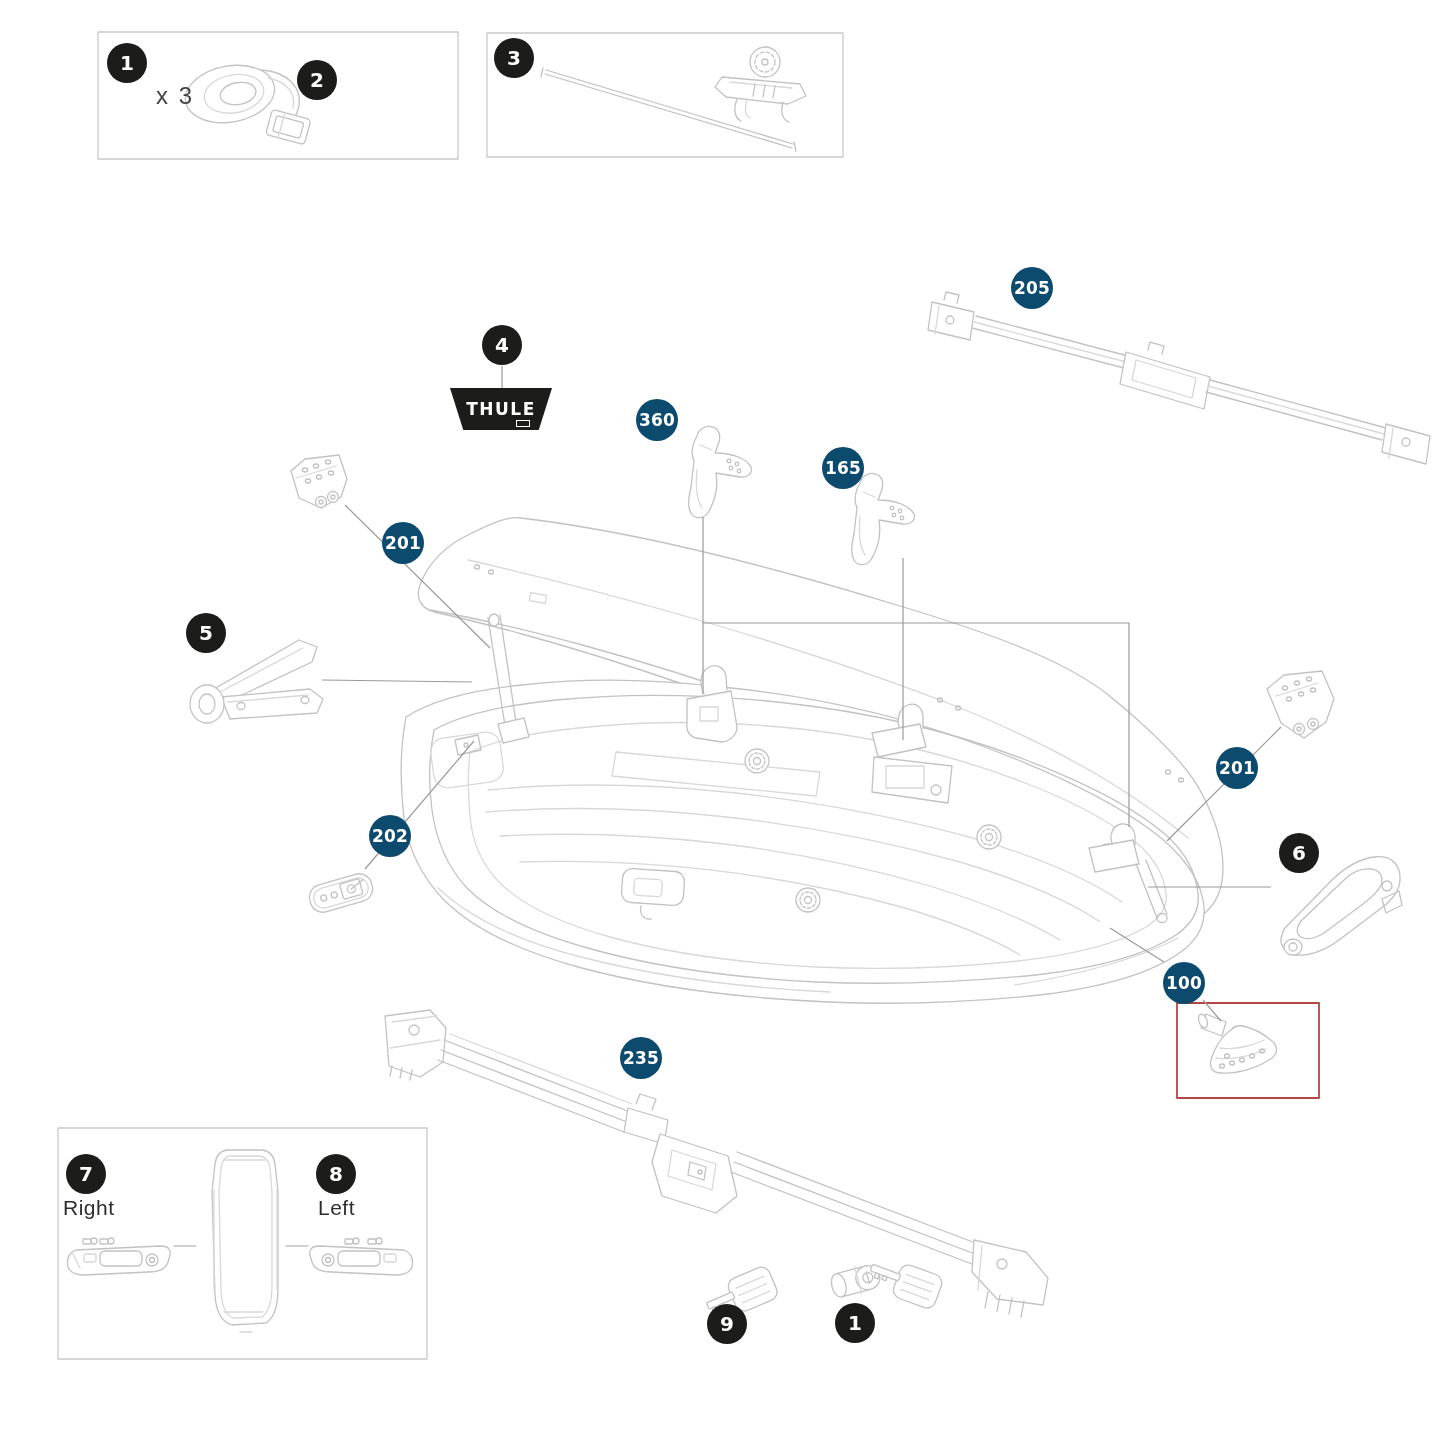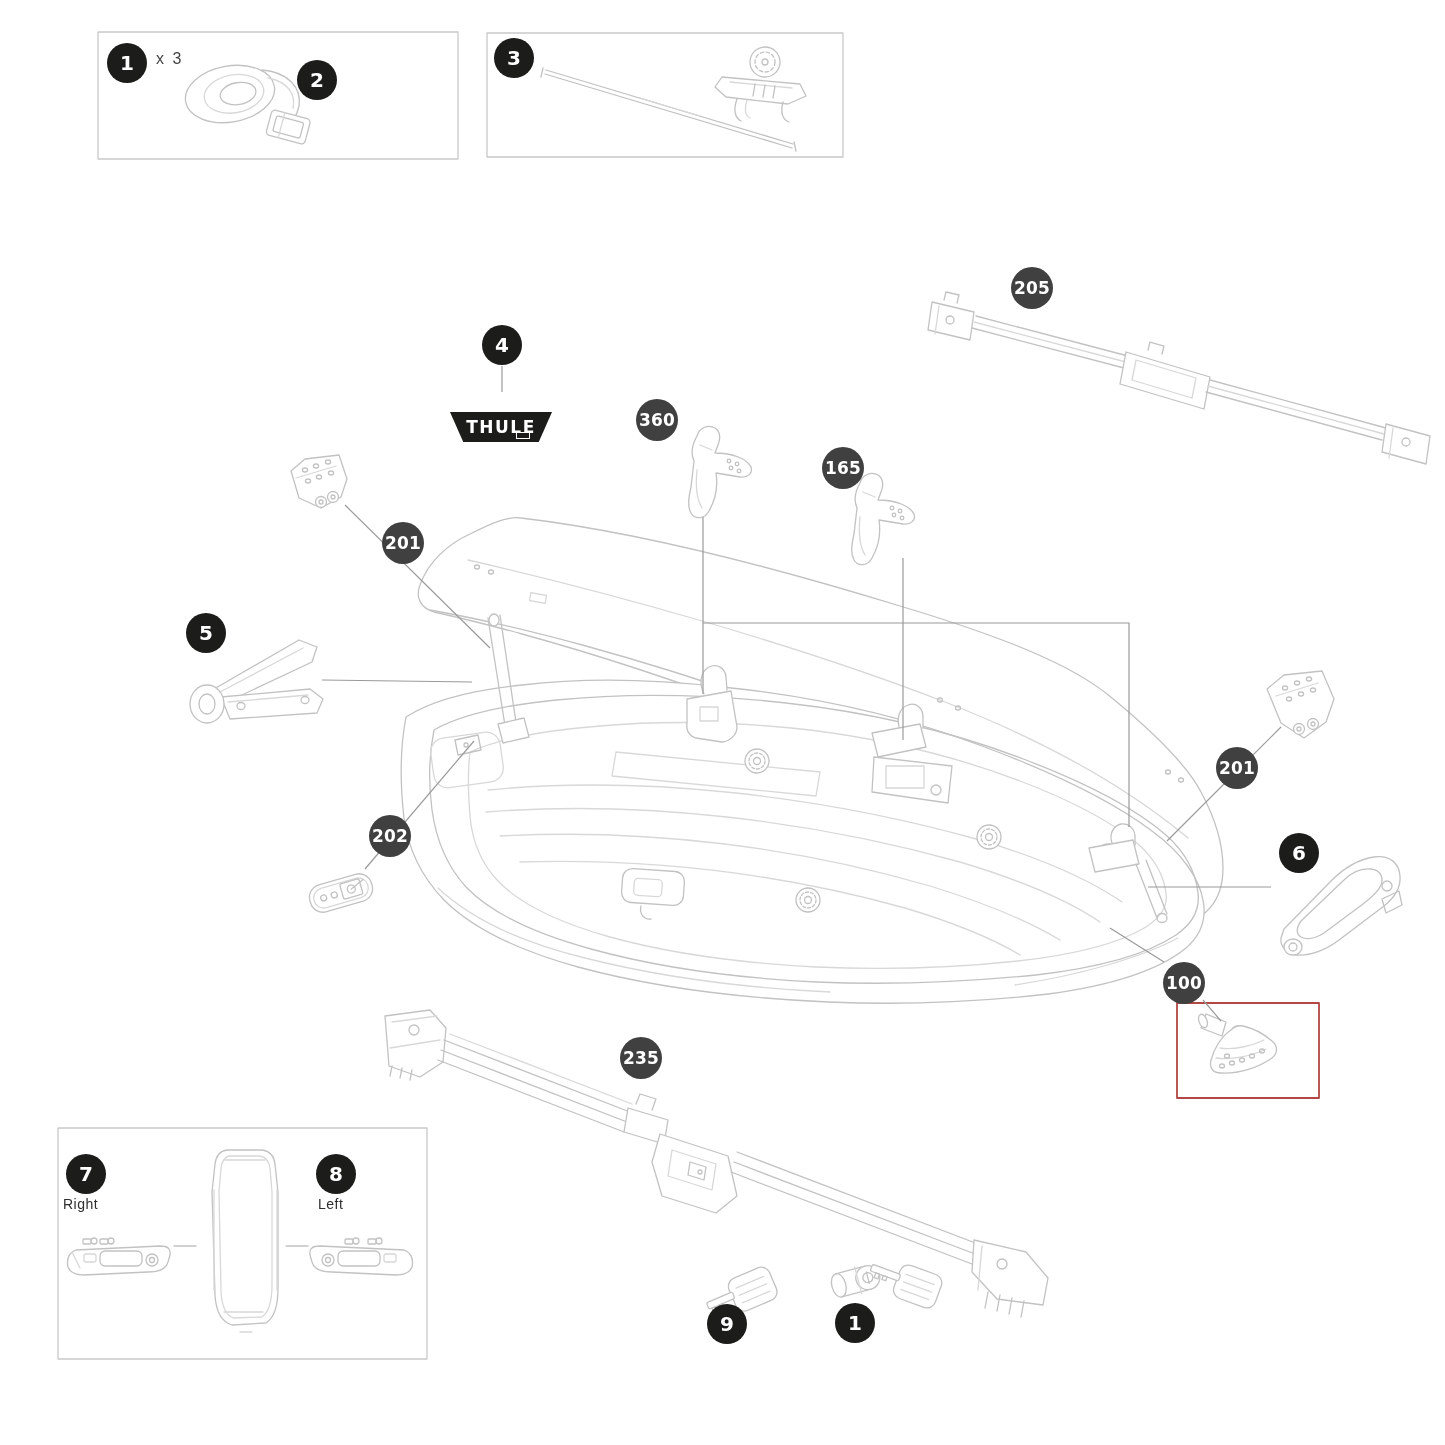--- a/index.html
+++ b/index.html
@@ -2,24 +2,24 @@
 <html><head>
 <meta charset="utf-8">
 <style>
   html,body{margin:0;padding:0;background:#fff;}
   .canvas{position:relative;width:1445px;height:1445px;background:#ffffff;overflow:hidden;
           font-family:"Liberation Sans", sans-serif;}
   svg.art{position:absolute;left:0;top:0;z-index:1;}
   .badge{position:absolute;z-index:3;border-radius:50%;display:flex;align-items:center;justify-content:center;
          color:#fff;font-weight:bold;font-family:"DejaVu Sans", sans-serif;user-select:none;}
   .badge.black{width:40px;height:40px;background:#1c1c1b;font-size:20px;}
-  .badge.gray{width:42px;height:42px;background:#404040;font-size:17px;letter-spacing:.2px;}
+  .badge.gray{width:42px;height:42px;background:#0c4a6e;font-size:17px;letter-spacing:.2px;}
   .cap{position:absolute;z-index:3;color:#2e2e2e;}
-  .cap.qty{font-size:16px;color:#454545;letter-spacing:2px;}
-  .cap.side{font-size:14px;letter-spacing:.5px;}
+  .cap.qty{font-size:24px;color:#454545;letter-spacing:2px;margin-top:32px;}
+  .cap.side{font-size:21px;letter-spacing:.5px;}
   .thule-logo{position:absolute;z-index:3;background:#1c1c1b;
               clip-path:polygon(0 0,100% 0,87% 100%,13% 100%);
               display:flex;align-items:center;justify-content:center;}
   .thule-text{color:#fff;font-weight:bold;font-size:17px;letter-spacing:1.5px;
               font-family:"DejaVu Sans", sans-serif;transform:scaleY(1.05);}
   .thule-sub{position:absolute;right:22px;bottom:3px;width:12px;height:5px;border:1px solid #fff;}
 </style>
 </head>
 <body>
 
@@ -384,18 +384,18 @@
 <div class="badge gray" style="left:822px;top:447px">165</div>
 <div class="badge gray" style="left:636px;top:399px">360</div>
 <div class="badge gray" style="left:1011px;top:267px">205</div>
 <div class="badge gray" style="left:1163px;top:962px">100</div>
 <div class="badge gray" style="left:620px;top:1037px">235</div>
 
 <div class="cap qty" style="left:156px;top:50px">x 3</div>
 <div class="cap side" style="left:63px;top:1196px">Right</div>
 <div class="cap side" style="left:318px;top:1196px">Left</div>
 
-<div class="thule-logo" style="left:450px;top:412px;width:102px;height:30px">
+<div class="thule-logo" style="left:450px;top:388px;width:102px;height:42px">
   <span class="thule-text">THULE</span>
   <span class="thule-sub"></span>
 </div>
 
 </div>
 
 </body></html>

